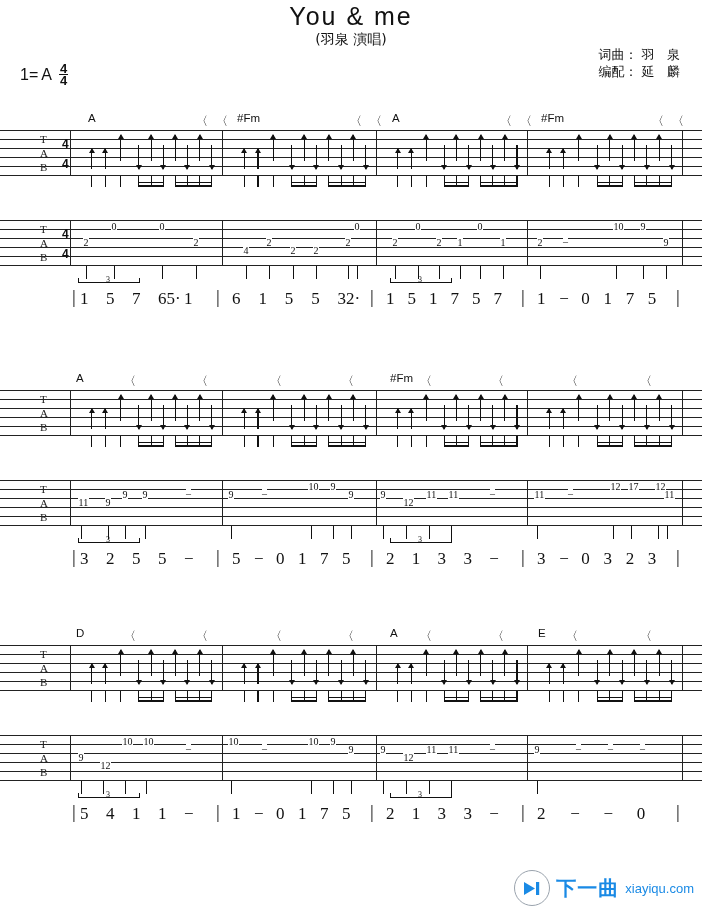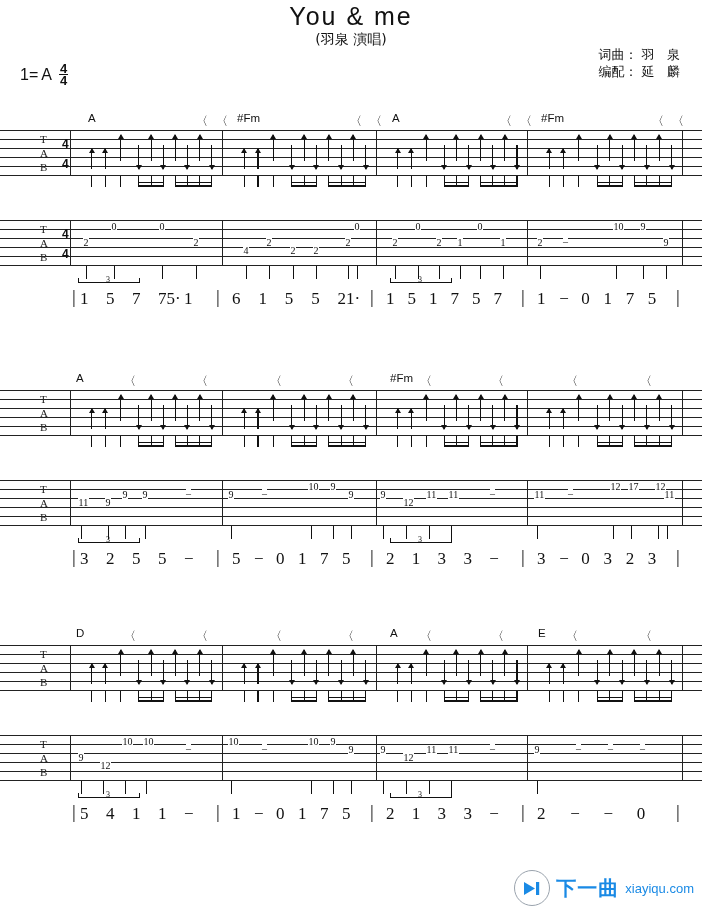--- a/index.html
+++ b/index.html
@@ -434,28 +434,28 @@
         <div class="stem" style="left: 666px; height: 13px;"></div>
         <div class="tripbracket" style="left: 78px; width: 60px; top: 12px;"></div>
         <div class="triplet" style="left: 106px; top: 9px;">3</div>
         <div class="tripbracket" style="left: 390px; width: 60px; top: 12px;"></div>
         <div class="triplet" style="left: 418px; top: 9px;">3</div>
       </div>
       <div class="jianpu" style="position: relative; height: 34px;">
         <div class="jp" style="left: 80px; top: 6px;">1</div>
         <div class="jp" style="left: 106px; top: 6px;">5</div>
         <div class="jp" style="left: 132px; top: 6px;">7</div>
-        <div class="jp" style="left: 158px; top: 6px;">75·</div>
+        <div class="jp" style="left: 158px; top: 6px;">65·</div>
         <div class="jp" style="left: 184px; top: 6px;">1</div>
         <div class="jp bar" style="left: 216px; top: 4px;">|</div>
         <div class="jp" style="left: 232px; top: 6px;">6</div>
         <div class="jp" style="left: 258.4px; top: 6px;">1</div>
         <div class="jp" style="left: 284.8px; top: 6px;">5</div>
         <div class="jp" style="left: 311.2px; top: 6px;">5</div>
-        <div class="jp" style="left: 337.6px; top: 6px;">21·</div>
+        <div class="jp" style="left: 337.6px; top: 6px;">32·</div>
         <div class="jp bar" style="left: 370px; top: 4px;">|</div>
         <div class="jp" style="left: 386px; top: 6px;">1</div>
         <div class="jp" style="left: 407.5px; top: 6px;">5</div>
         <div class="jp" style="left: 429px; top: 6px;">1</div>
         <div class="jp" style="left: 450.5px; top: 6px;">7</div>
         <div class="jp" style="left: 472px; top: 6px;">5</div>
         <div class="jp" style="left: 493.5px; top: 6px;">7</div>
         <div class="jp bar" style="left: 521px; top: 4px;">|</div>
         <div class="jp" style="left: 537px; top: 6px;">1</div>
         <div class="jp" style="left: 559.167px; top: 6px;">−</div>

